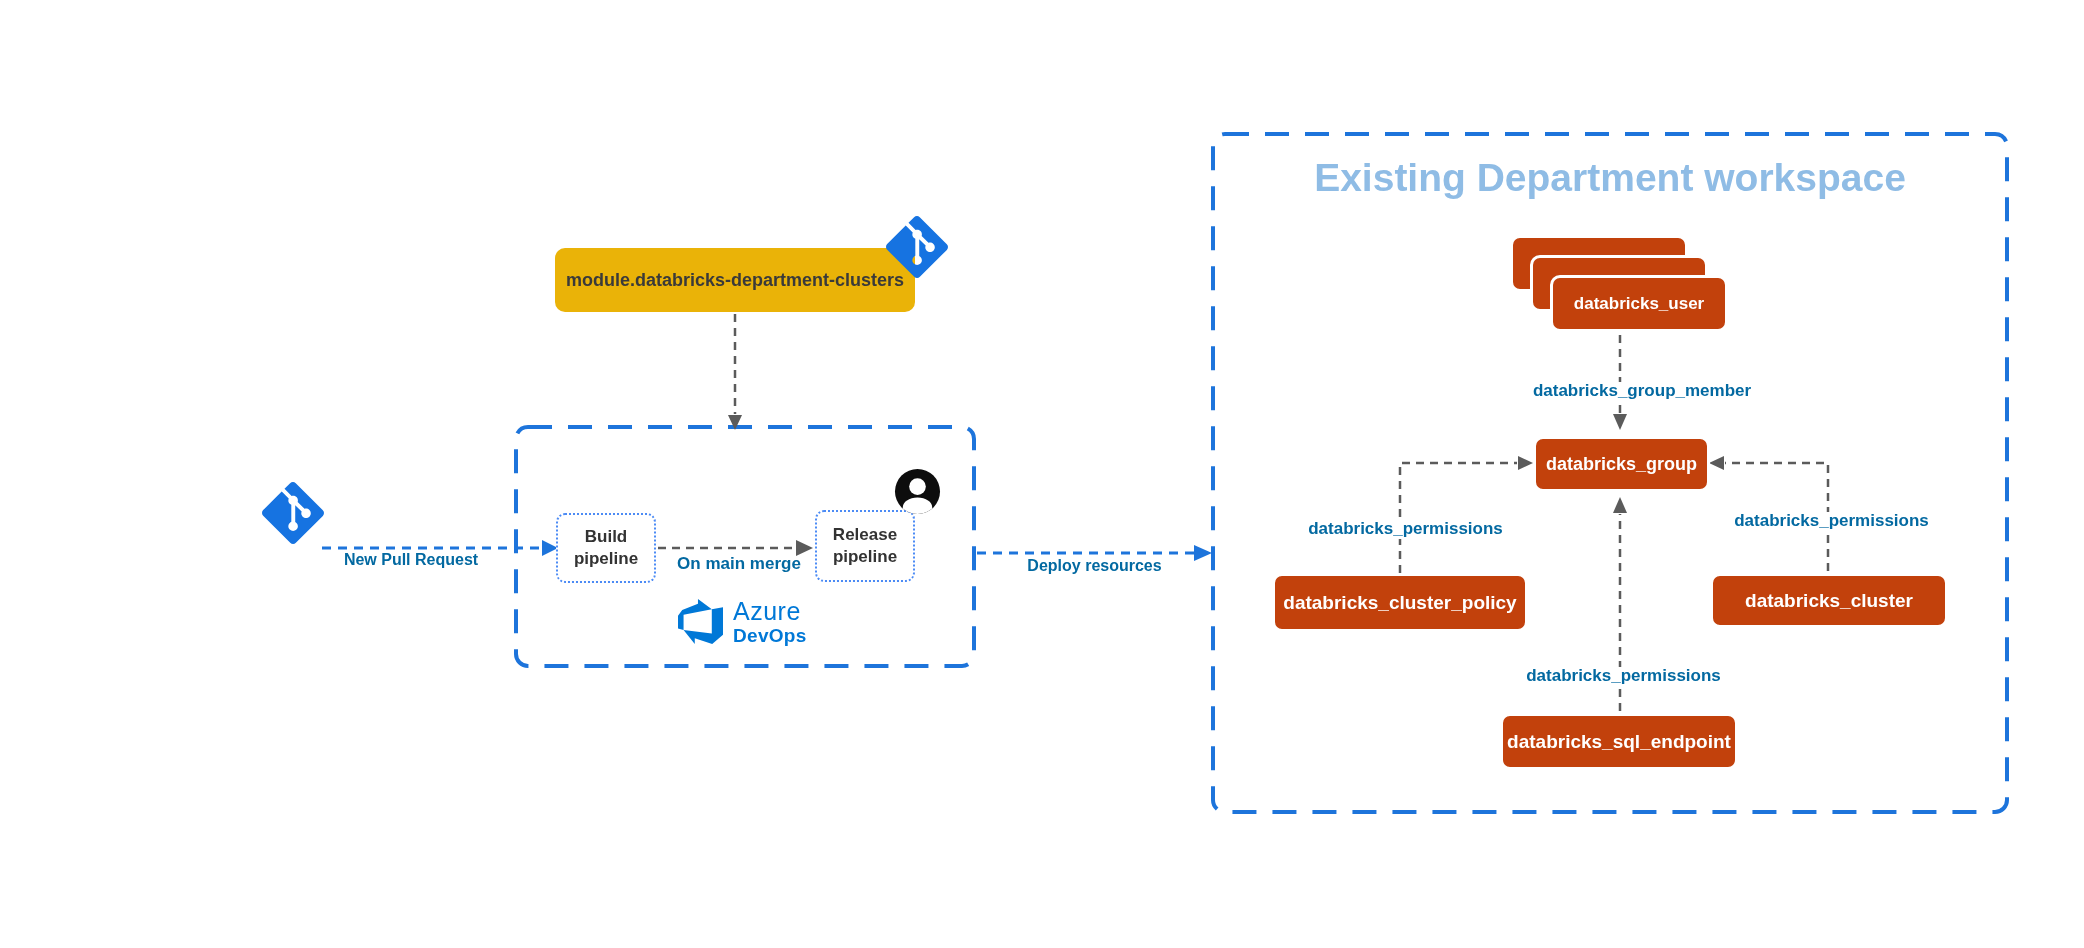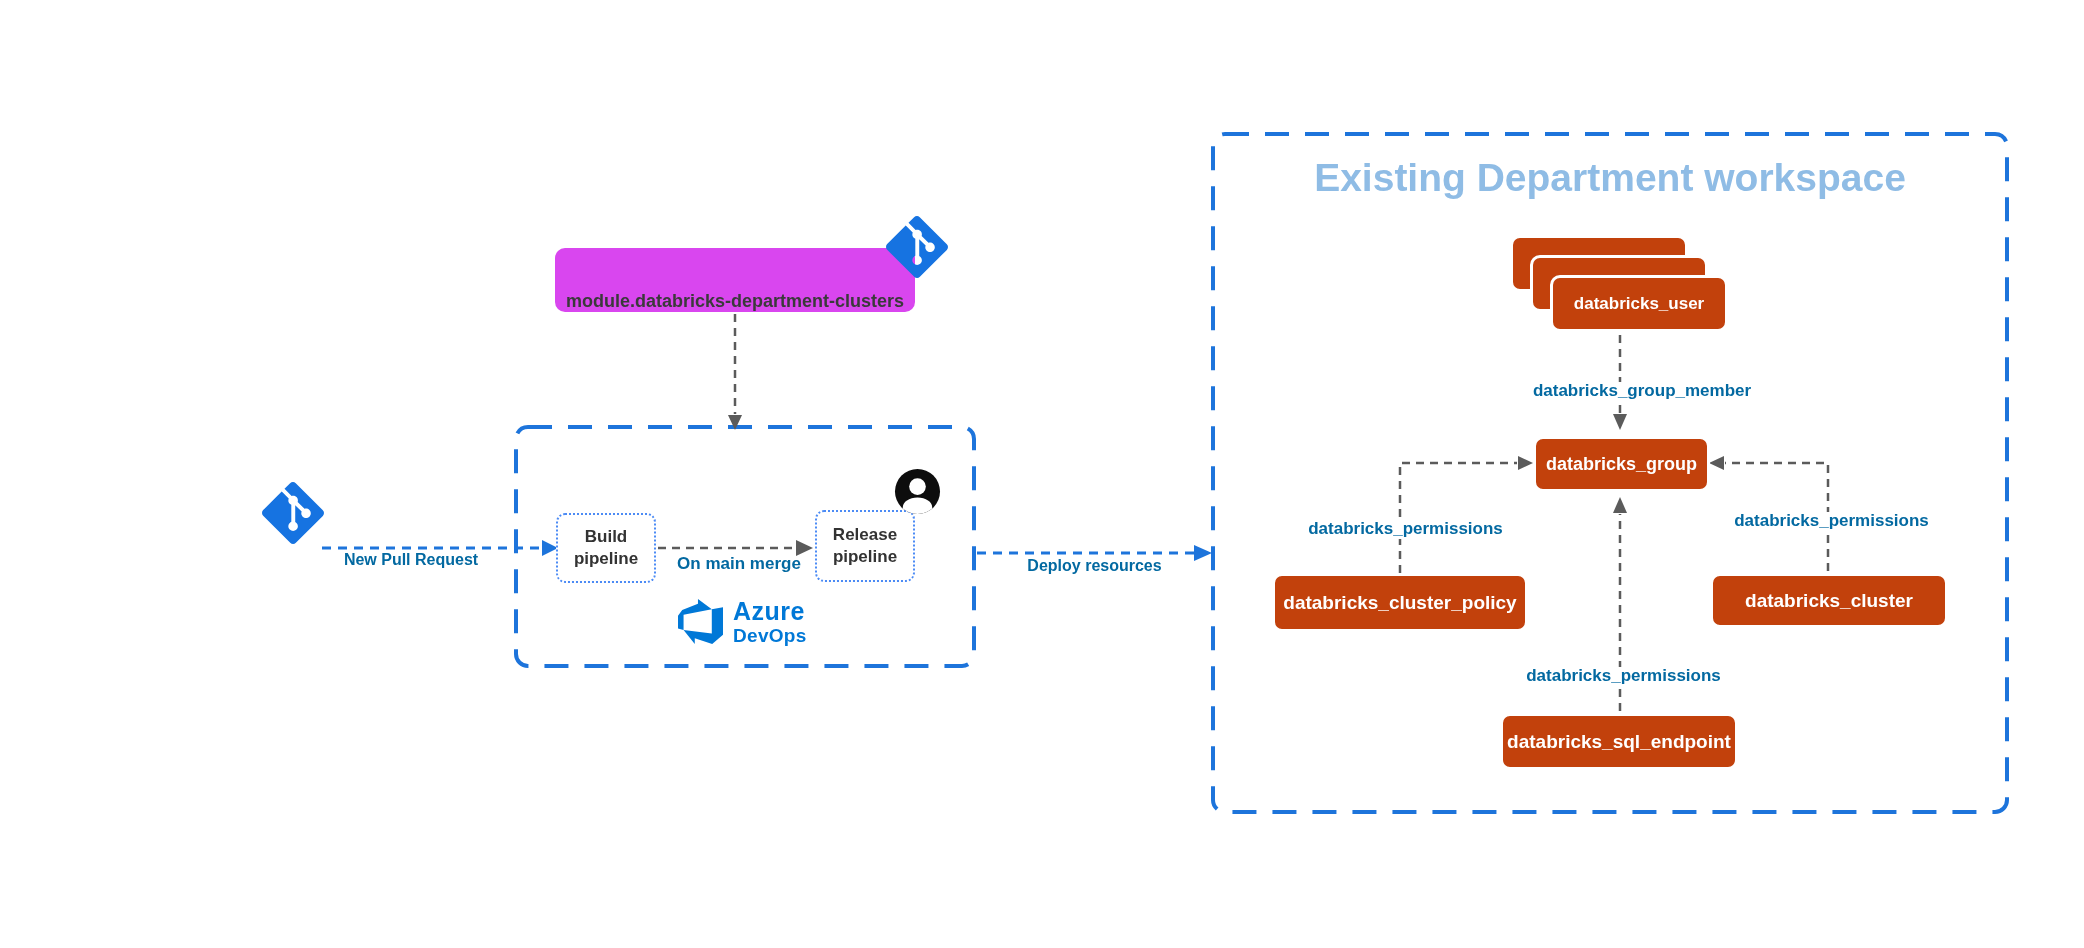--- a/index.html
+++ b/index.html
@@ -6,37 +6,37 @@
   #canvas{
     position:relative;width:2084px;height:948px;background:#ffffff;
     font-family:"Liberation Sans",sans-serif;overflow:hidden;padding-left:20px;
   }
   .abs{position:absolute;}
   #wires{position:absolute;left:0;top:0;width:2084px;height:948px;}
   .node{
     position:absolute;display:flex;align-items:center;justify-content:center;
     text-align:center;font-weight:bold;box-sizing:border-box;
   }
-  .tan{background:#d946ef;border-radius:10px;color:#3A3A3A;align-items:flex-end;}
+  .tan{background:#eab308;border-radius:10px;color:#3A3A3A;}
   .red{background:#c2410c;border-radius:10px;color:#ffffff;border:3px solid #ffffff;}
   .pipe{
     background:#ffffff;border:2px dotted #4C8BF5;border-radius:9px;
     color:#333333;font-size:17px;line-height:1.3;
   }
   .edge-label{
     position:absolute;text-align:center;font-weight:bold;color:#0369a1;
     font-size:17px;background:#ffffff;padding:0 3px;line-height:1.1;white-space:nowrap;
   }
   .title{
     position:absolute;left:1233px;top:156px;width:754px;text-align:center;
     font-size:39px;font-weight:bold;color:#8FBCE5;white-space:nowrap;
   }
   .azure-logo{position:absolute;left:678px;top:599px;display:flex;align-items:flex-start;}
   .azure-text{margin-left:10px;color:#0078D7;line-height:1;}
-  .azure-line1{font-size:25px;font-weight:bold;letter-spacing:0.5px;}
+  .azure-line1{font-size:25px;font-weight:normal;letter-spacing:0.5px;}
   .azure-line2{font-size:19px;font-weight:bold;margin-top:2px;letter-spacing:0.3px;}
 </style>
 </head>
 <body>
 
 <div id="canvas">
 
   <svg id="wires" viewBox="0 0 2084 948">
 
     <rect x="516" y="427" width="458" height="239" rx="12" fill="none" stroke="#1D74DB" stroke-width="4" stroke-dasharray="24 16"></rect>

